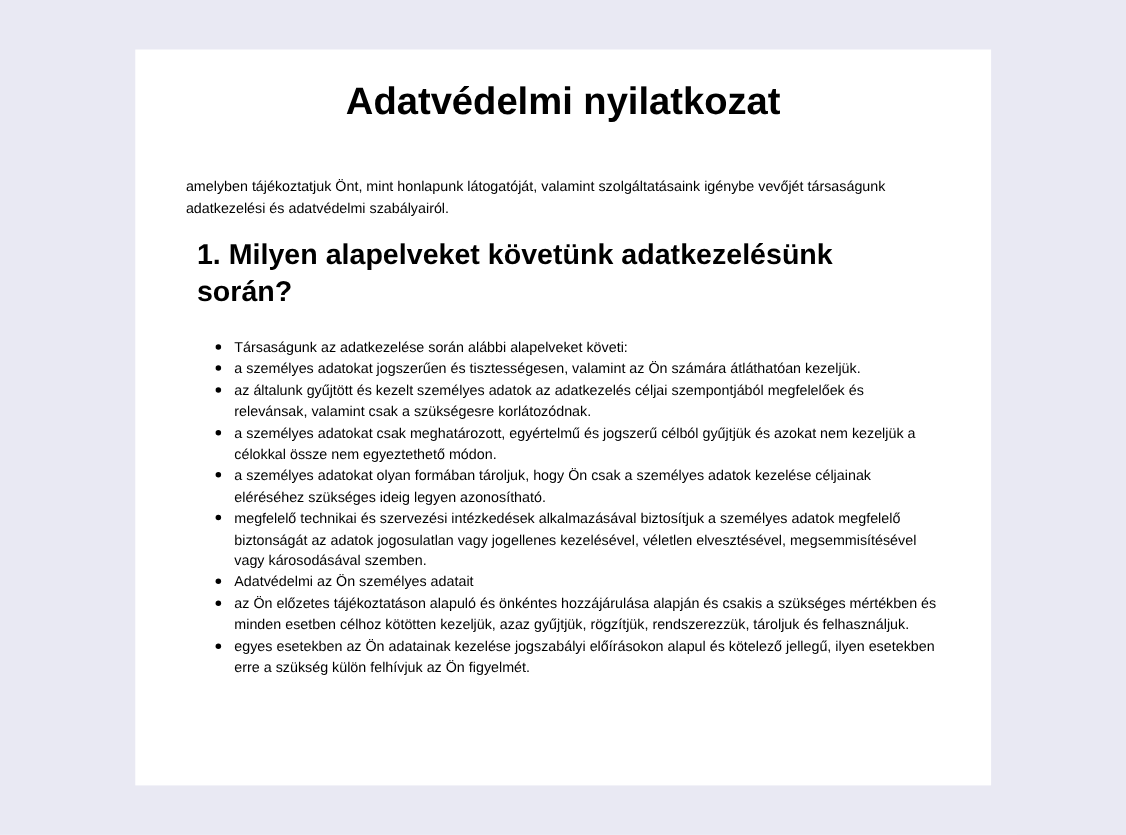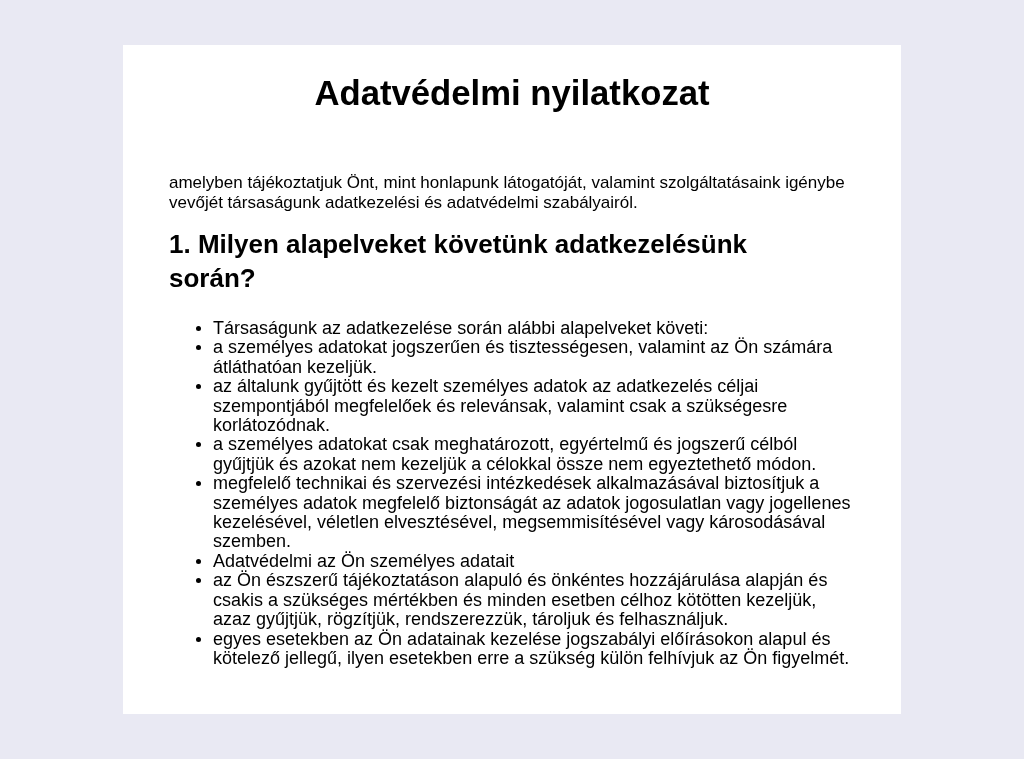--- a/index.html
+++ b/index.html
@@ -28,40 +28,40 @@
   }
   .doc-title {
     margin: 26px 0 0;
     font-size: 34.7px;
     line-height: 44px;
     font-weight: bold;
     text-align: center;
     letter-spacing: 0;
   }
   .intro {
-    margin: 58px 0 0;
-    font-size: 17px;
+    margin: 45px 0 0;
+    font-size: 13px;
     line-height: 20px;
   }
   .section-heading {
-    margin: 14px 0 0;
+    margin: 14px 10px 0;
     font-size: 26px;
     line-height: 34px;
     font-weight: bold;
     max-width: 640px;
   }
   .principles {
     margin: 24px 0 0;
     padding: 0;
     list-style: none;
   }
   .principles li {
     position: relative;
     padding-left: 44px;
-    font-size: 18px;
+    font-size: 13px;
     line-height: 19.4px;
   }
   .bullet-dot {
     position: absolute;
     left: 27px;
     top: 7px;
     width: 5px;
     height: 5px;
     border-radius: 50%;
     background: #000000;
@@ -91,34 +91,38 @@
           <span class="bullet-dot"></span>
           <span>az általunk gyűjtött és kezelt személyes adatok az adatkezelés céljai szempontjából megfelelőek és relevánsak, valamint csak a szükségesre korlátozódnak.</span>
         </li>
 
         <li>
           <span class="bullet-dot"></span>
           <span>a személyes adatokat csak meghatározott, egyértelmű és jogszerű célból gyűjtjük és azokat nem kezeljük a célokkal össze nem egyeztethető módon.</span>
         </li>
 
 
+        <li>
+          <span class="bullet-dot"></span>
+          <span>a személyes adatokat olyan formában tároljuk, hogy Ön csak a személyes adatok kezelése céljainak eléréséhez szükséges ideig legyen azonosítható.</span>
+        </li>
 
         <li>
           <span class="bullet-dot"></span>
           <span>megfelelő technikai és szervezési intézkedések alkalmazásával biztosítjuk a személyes adatok megfelelő biztonságát az adatok jogosulatlan vagy jogellenes kezelésével, véletlen elvesztésével, megsemmisítésével vagy károsodásával szemben.</span>
         </li>
 
         <li>
           <span class="bullet-dot"></span>
           <span>Adatvédelmi az Ön személyes adatait</span>
         </li>
 
         <li>
           <span class="bullet-dot"></span>
-          <span>az Ön észszerű tájékoztatáson alapuló és önkéntes hozzájárulása alapján és csakis a szükséges mértékben és minden esetben célhoz kötötten kezeljük, azaz gyűjtjük, rögzítjük, rendszerezzük, tároljuk és felhasználjuk.</span>
+          <span>az Ön előzetes tájékoztatáson alapuló és önkéntes hozzájárulása alapján és csakis a szükséges mértékben és minden esetben célhoz kötötten kezeljük, azaz gyűjtjük, rögzítjük, rendszerezzük, tároljuk és felhasználjuk.</span>
         </li>
 
         <li>
           <span class="bullet-dot"></span>
           <span>egyes esetekben az Ön adatainak kezelése jogszabályi előírásokon alapul és kötelező jellegű, ilyen esetekben erre a szükség külön felhívjuk az Ön figyelmét.</span>
         </li>
       </ul>
   </div>
 </div>
 

